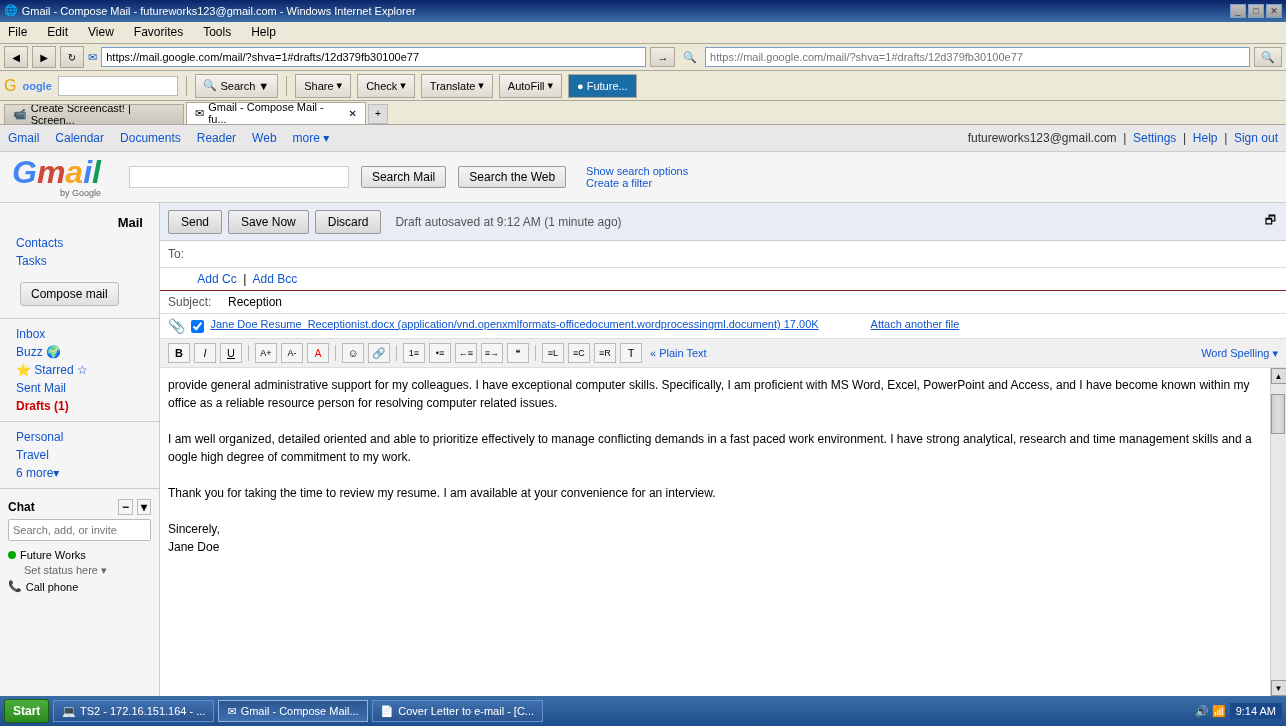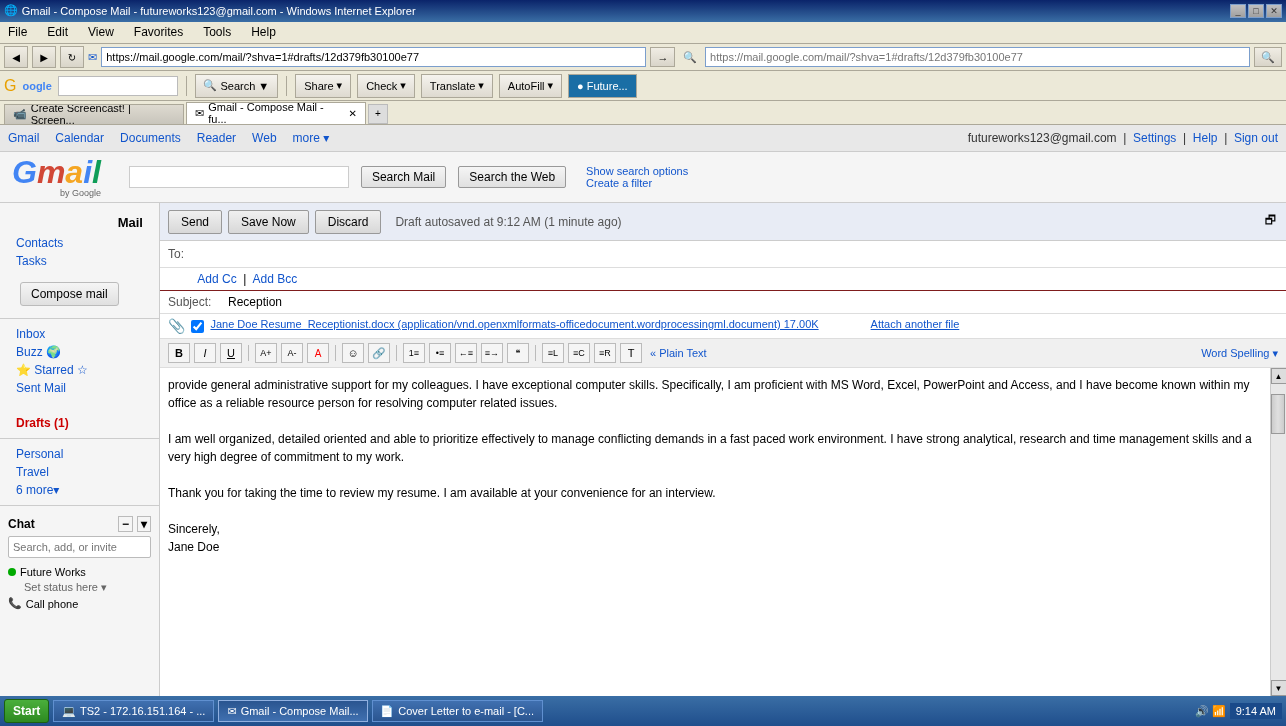--- a/index.html
+++ b/index.html
@@ -154,21 +154,21 @@
       flex-shrink: 0;
     }
     .sidebar-link {
       display: block;
       padding: 2px 16px;
       color: #15c;
       font-size: 12px;
       cursor: pointer;
       text-decoration: none;
     }
-    .sidebar-link.active { font-weight: bold; color: #333; margin-top: 17px; }
+    .sidebar-link.active { font-weight: bold; color: #333; }
     .compose-btn {
       margin: 6px 10px;
       padding: 4px 10px;
       background: linear-gradient(to bottom, #f5f5f5, #e0e0e0);
       border: 1px solid #bbb;
       border-radius: 3px;
       cursor: pointer;
       font-size: 12px;
     }
     .sidebar-divider { height: 1px; background: #ccc; margin: 6px 0; }
@@ -653,21 +653,21 @@
         <button class="fmt-btn" style="font-size:9px;">≡R</button>
         <button class="fmt-btn">T</button>
         <a class="plain-text-link">« Plain Text</a>
         <a class="check-spell-link">Word Spelling ▾</a>
       </div>
 
       <div style="display:flex;flex:1;overflow:hidden;">
         <div class="email-body" contenteditable="true" style="">
           <p>provide general administrative support for my colleagues. I have exceptional computer skills.  Specifically, I am proficient with MS Word, Excel, PowerPoint and Access, and I have become known within my office as a reliable resource person for resolving computer related issues.</p>
           <br>
-          <p>I am well organized, detailed oriented and able to prioritize effectively to manage conflicting demands in a fast paced work environment. I have strong analytical, research and time management skills and a very high degree of commitment to my work.</p>
+          <p>I am well organized, detailed oriented and able to prioritize effectively to manage conflicting demands in a fast paced work environment. I have strong analytical, research and time management skills and a oogle high degree of commitment to my work.</p>
           <br>
           <p>Thank you for taking the time to review my resume.  I am available at your convenience for an interview.</p>
           <br>
           <p>Sincerely,</p>
           <p>Jane Doe</p>
         </div>
         <div class="scrollbar-area">
           <div class="scroll-btn">▲</div>
           <div class="scroll-track">
             <div class="scroll-thumb"></div>

